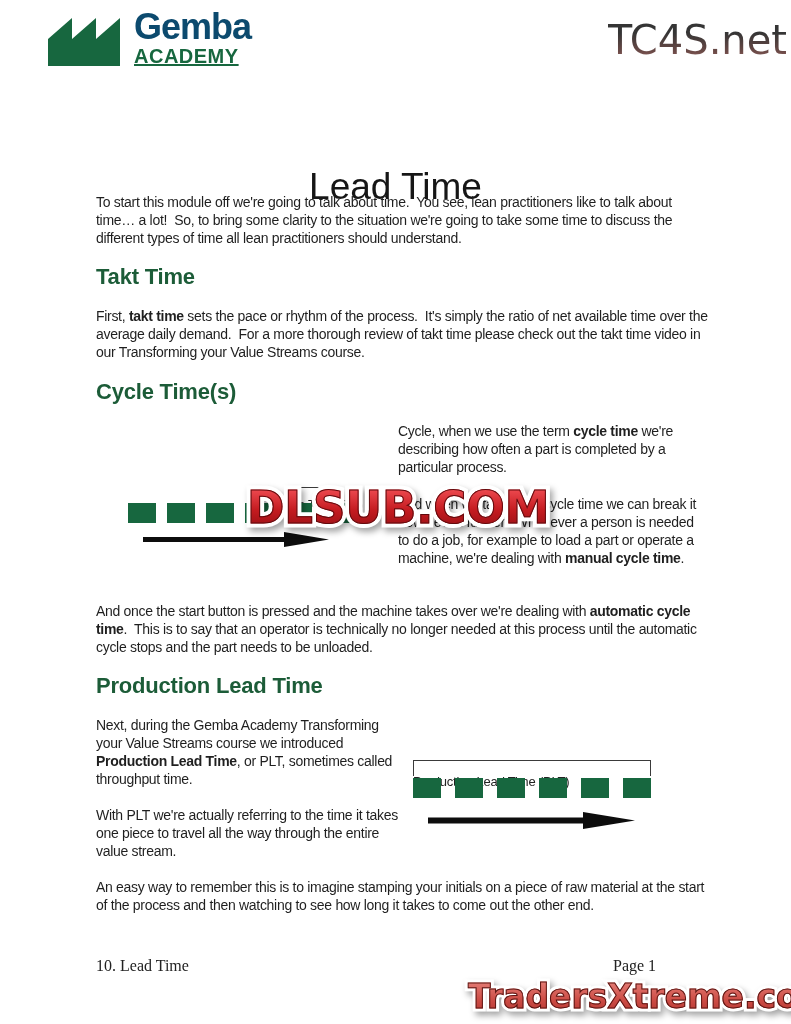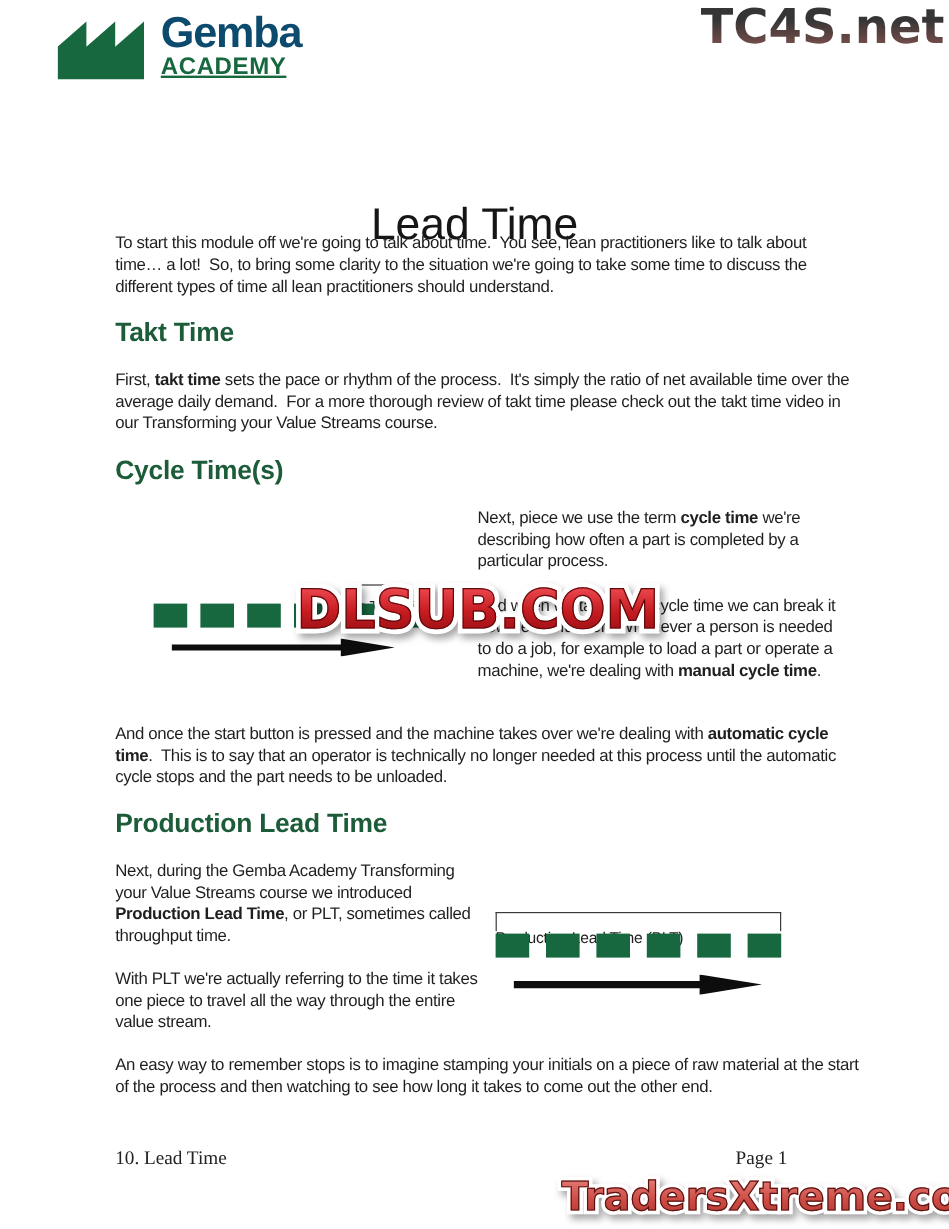--- a/index.html
+++ b/index.html
@@ -11,23 +11,23 @@
     overflow:hidden;
   }
   
   .logo{position:absolute;left:48px;top:9px;display:flex;align-items:flex-start;}
   .logo svg{display:block;}
   .logo-text{margin-left:6px;line-height:1;}
   .logo-name{font-size:36px;font-weight:bold;color:#0c4a6e;letter-spacing:-1px;}
   .logo-sub{font-size:20px;font-weight:bold;color:#17673f;letter-spacing:0.5px;margin-top:1px;text-decoration:underline;}
   
   .wm-topright{
-    position:absolute;top:0px;right:4px;
+    position:absolute;top:17px;right:4px;
     font-family:"DejaVu Sans", sans-serif;
-    font-size:40px;font-weight:bold;letter-spacing:0px;
+    font-size:40px;font-weight:normal;letter-spacing:0px;
     background:linear-gradient(180deg,#353535 35%,#6b4a47 75%,#a4706a 100%);
     -webkit-background-clip:text;background-clip:text;color:transparent;
   }
   .wm-stack{position:absolute;filter:drop-shadow(3px 4px 3px rgba(0,0,0,0.35));}
   .wm-stack .stroke{position:absolute;left:0;top:0;color:#fff;}
   .wm-stack .fill{position:relative;}
   .wm-center{left:247px;top:481px;font-family:"DejaVu Sans", sans-serif;font-size:45px;font-weight:900;letter-spacing:0px;}
   .wm-center .stroke{-webkit-text-stroke:9px #ffffff;}
   .wm-center .fill{
     background:linear-gradient(180deg,#ee4a50 15%,#c41b20 55%,#8e0d12 100%);
@@ -79,21 +79,21 @@
 
   <div class="doc-title">Lead Time</div>
 
   <div class="para" style="left:96px;top:193px;width:612px;">To start this module off we're going to talk about time.  You see, lean practitioners like to talk about time… a lot!  So, to bring some clarity to the situation we're going to take some time to discuss the different types of time all lean practitioners should understand.</div>
 
   <div class="h2" style="left:96px;top:264px;">Takt Time</div>
   <div class="para" style="left:96px;top:307px;width:612px;"><span>First, </span><span class="b">takt time</span><span> sets the pace or rhythm of the process.  It's simply the ratio of net available time over the average daily demand.  For a more thorough review of takt time please check out the takt time video in our Transforming your Value Streams course.</span></div>
 
   <div class="h2" style="left:96px;top:379px;">Cycle Time(s)</div>
 
-  <div class="para" style="left:398px;top:422px;width:300px;"><span>Next, piece we use the term </span><span class="b">cycle time</span><span> we're describing how often a part is completed by a particular process.</span></div>
+  <div class="para" style="left:398px;top:422px;width:300px;"><span>Cycle, when we use the term </span><span class="b">cycle time</span><span> we're describing how often a part is completed by a particular process.</span></div>
 
   <div class="para" style="left:398px;top:495px;width:302px;"><span>And when we talk about cycle time we can break it down even further.  Whenever a person is needed to do a job, for example to load a part or operate a machine, we're dealing with </span><span class="b">manual cycle time</span><span>.</span></div>
 
   <div class="diag-label" style="left:276px;top:470px;">Cycle Time (C/T)</div>
   <div class="bracket" style="left:294px;top:487px;width:27px;height:10px;"></div>
   <div class="sq-row" style="left:128px;top:503px;gap:11px;">
     <div class="sq"></div>
     <div class="sq"></div>
     <div class="sq"></div>
     <div class="sq"></div>
@@ -124,21 +124,21 @@
     <div class="sq"></div>
     <div class="sq"></div>
     <div class="sq"></div>
     <div class="sq"></div>
     <div class="sq"></div>
   </div>
   <svg class="arrow" style="left:428px;top:812px;" width="207" height="17" viewBox="0 0 207 17">
     <polygon points="0,5.5 155,5.5 155,0 207,8.5 155,17 155,11.5 0,11.5" fill="#0d0d0d"></polygon>
   </svg>
 
-  <div class="para" style="left:96px;top:878px;width:620px;">An easy way to remember stops is to imagine stamping your initials on a piece of raw material at the start of the process and then watching to see how long it takes to come out the other end.</div>
+  <div class="para" style="left:96px;top:878px;width:620px;">An easy way to remember this is to imagine stamping your initials on a piece of raw material at the start of the process and then watching to see how long it takes to come out the other end.</div>
 
   <div class="footer" style="left:96px;top:957px;">10. Lead Time</div>
   <div class="footer" style="left:613px;top:957px;">Page 1</div>
 
   <div class="wm-stack wm-bottomright">
     <span class="stroke">TradersXtreme.com</span>
     <span class="fill">TradersXtreme.com</span>
   </div>
 
 </div>

